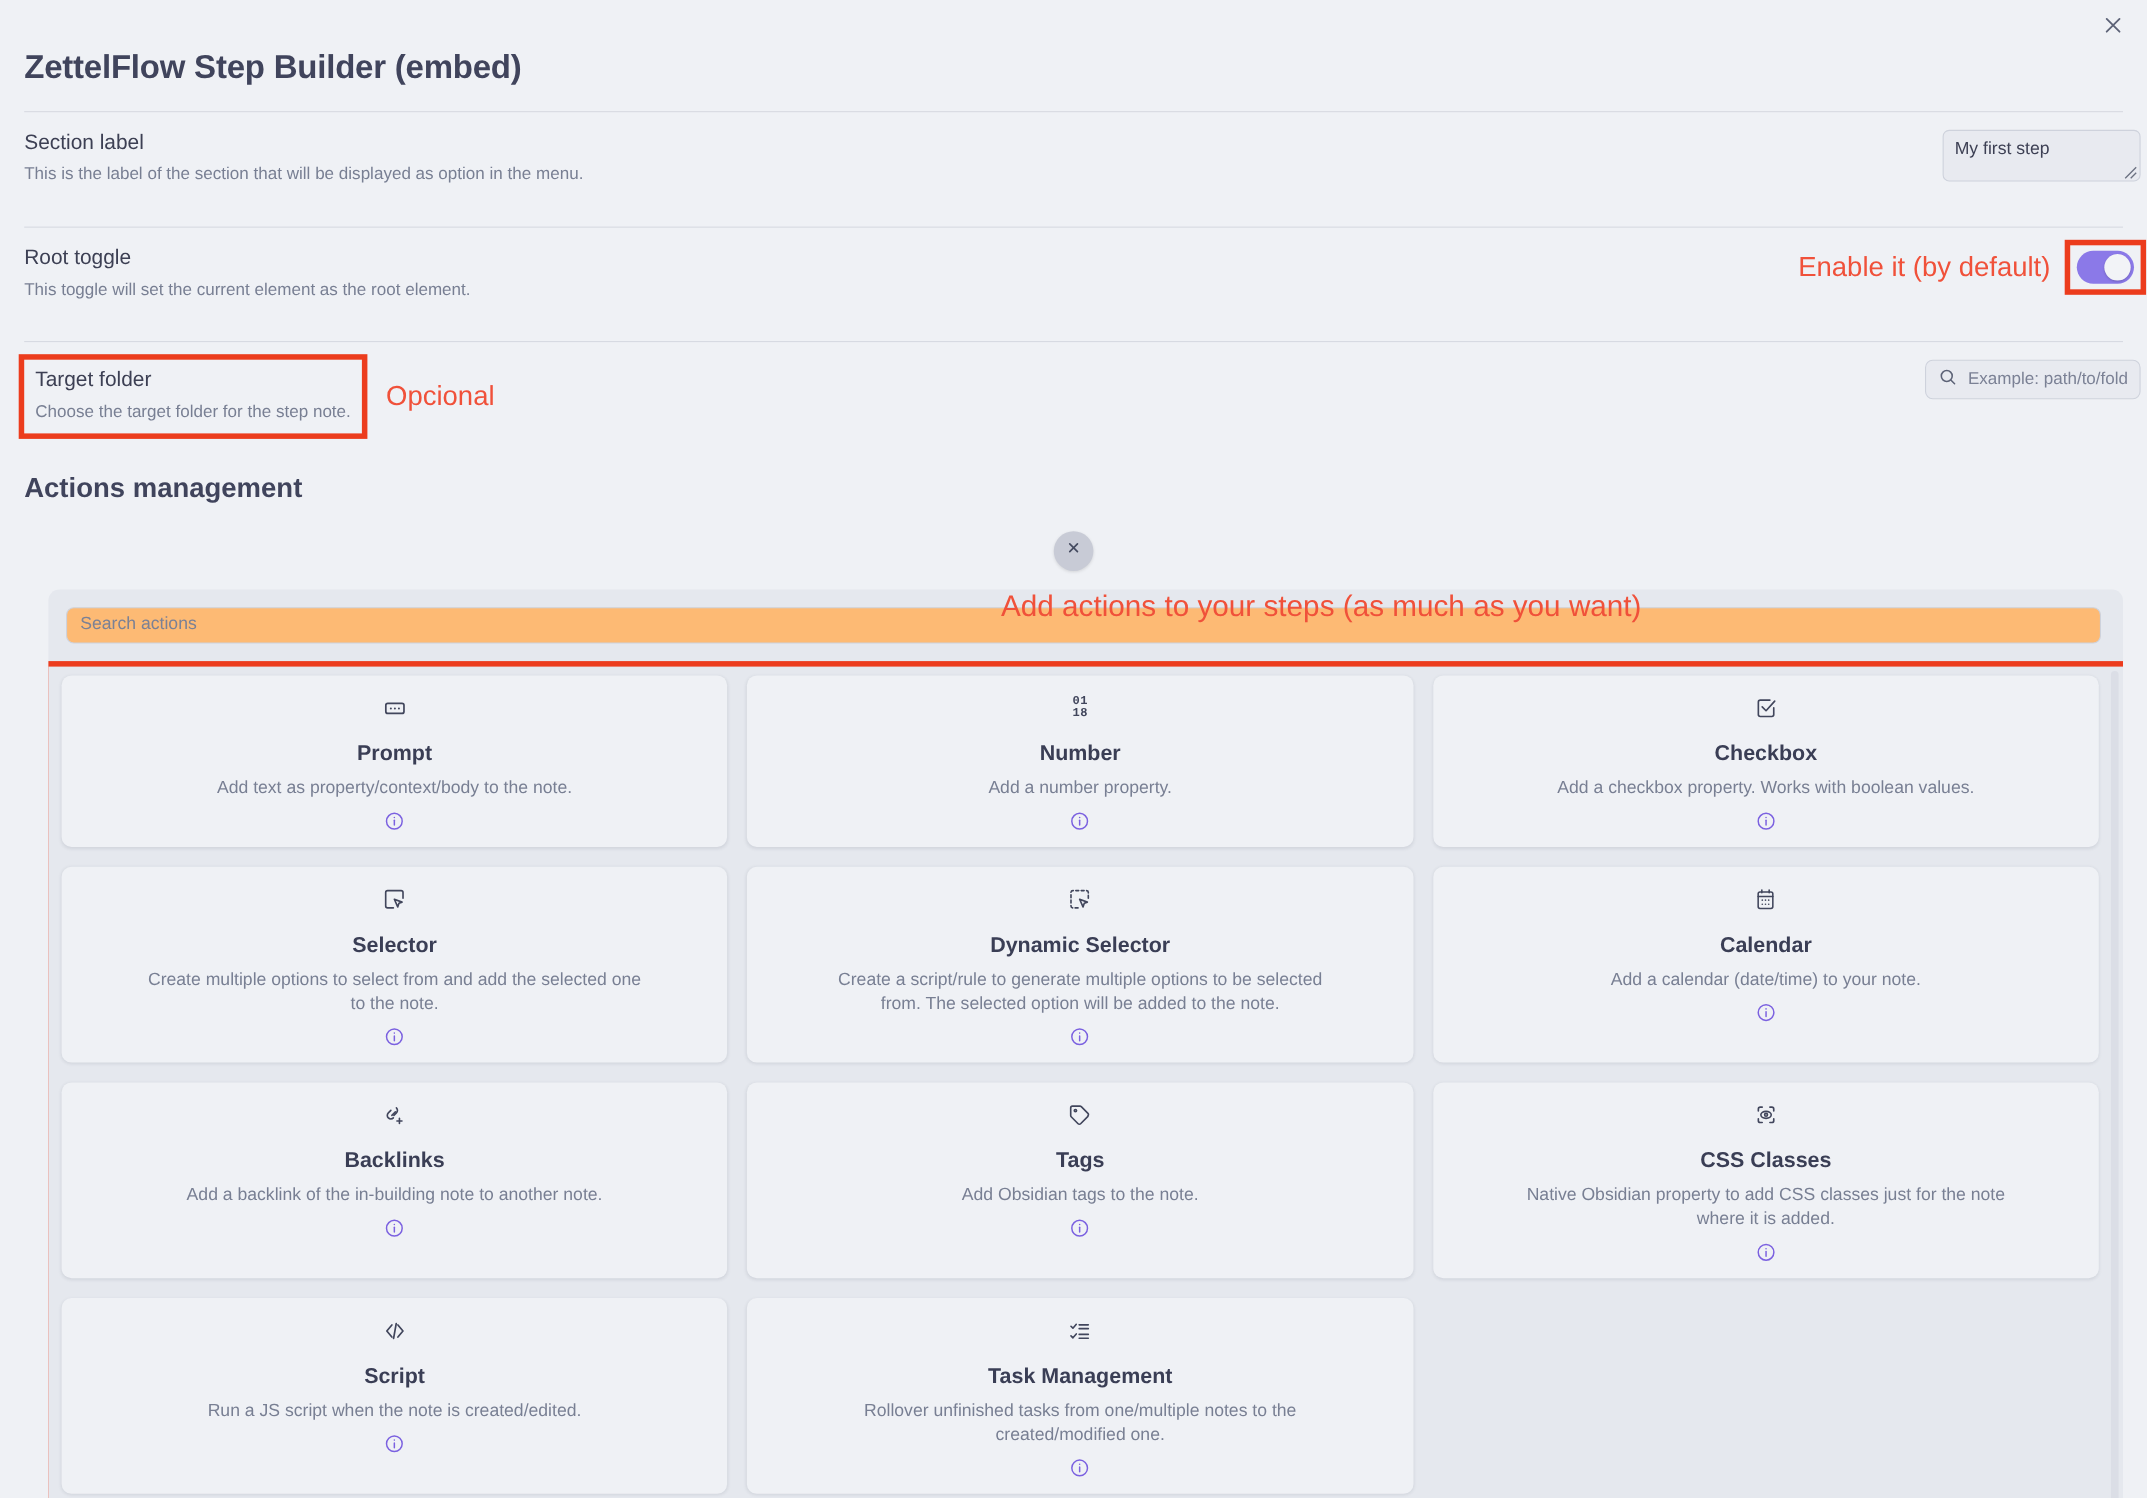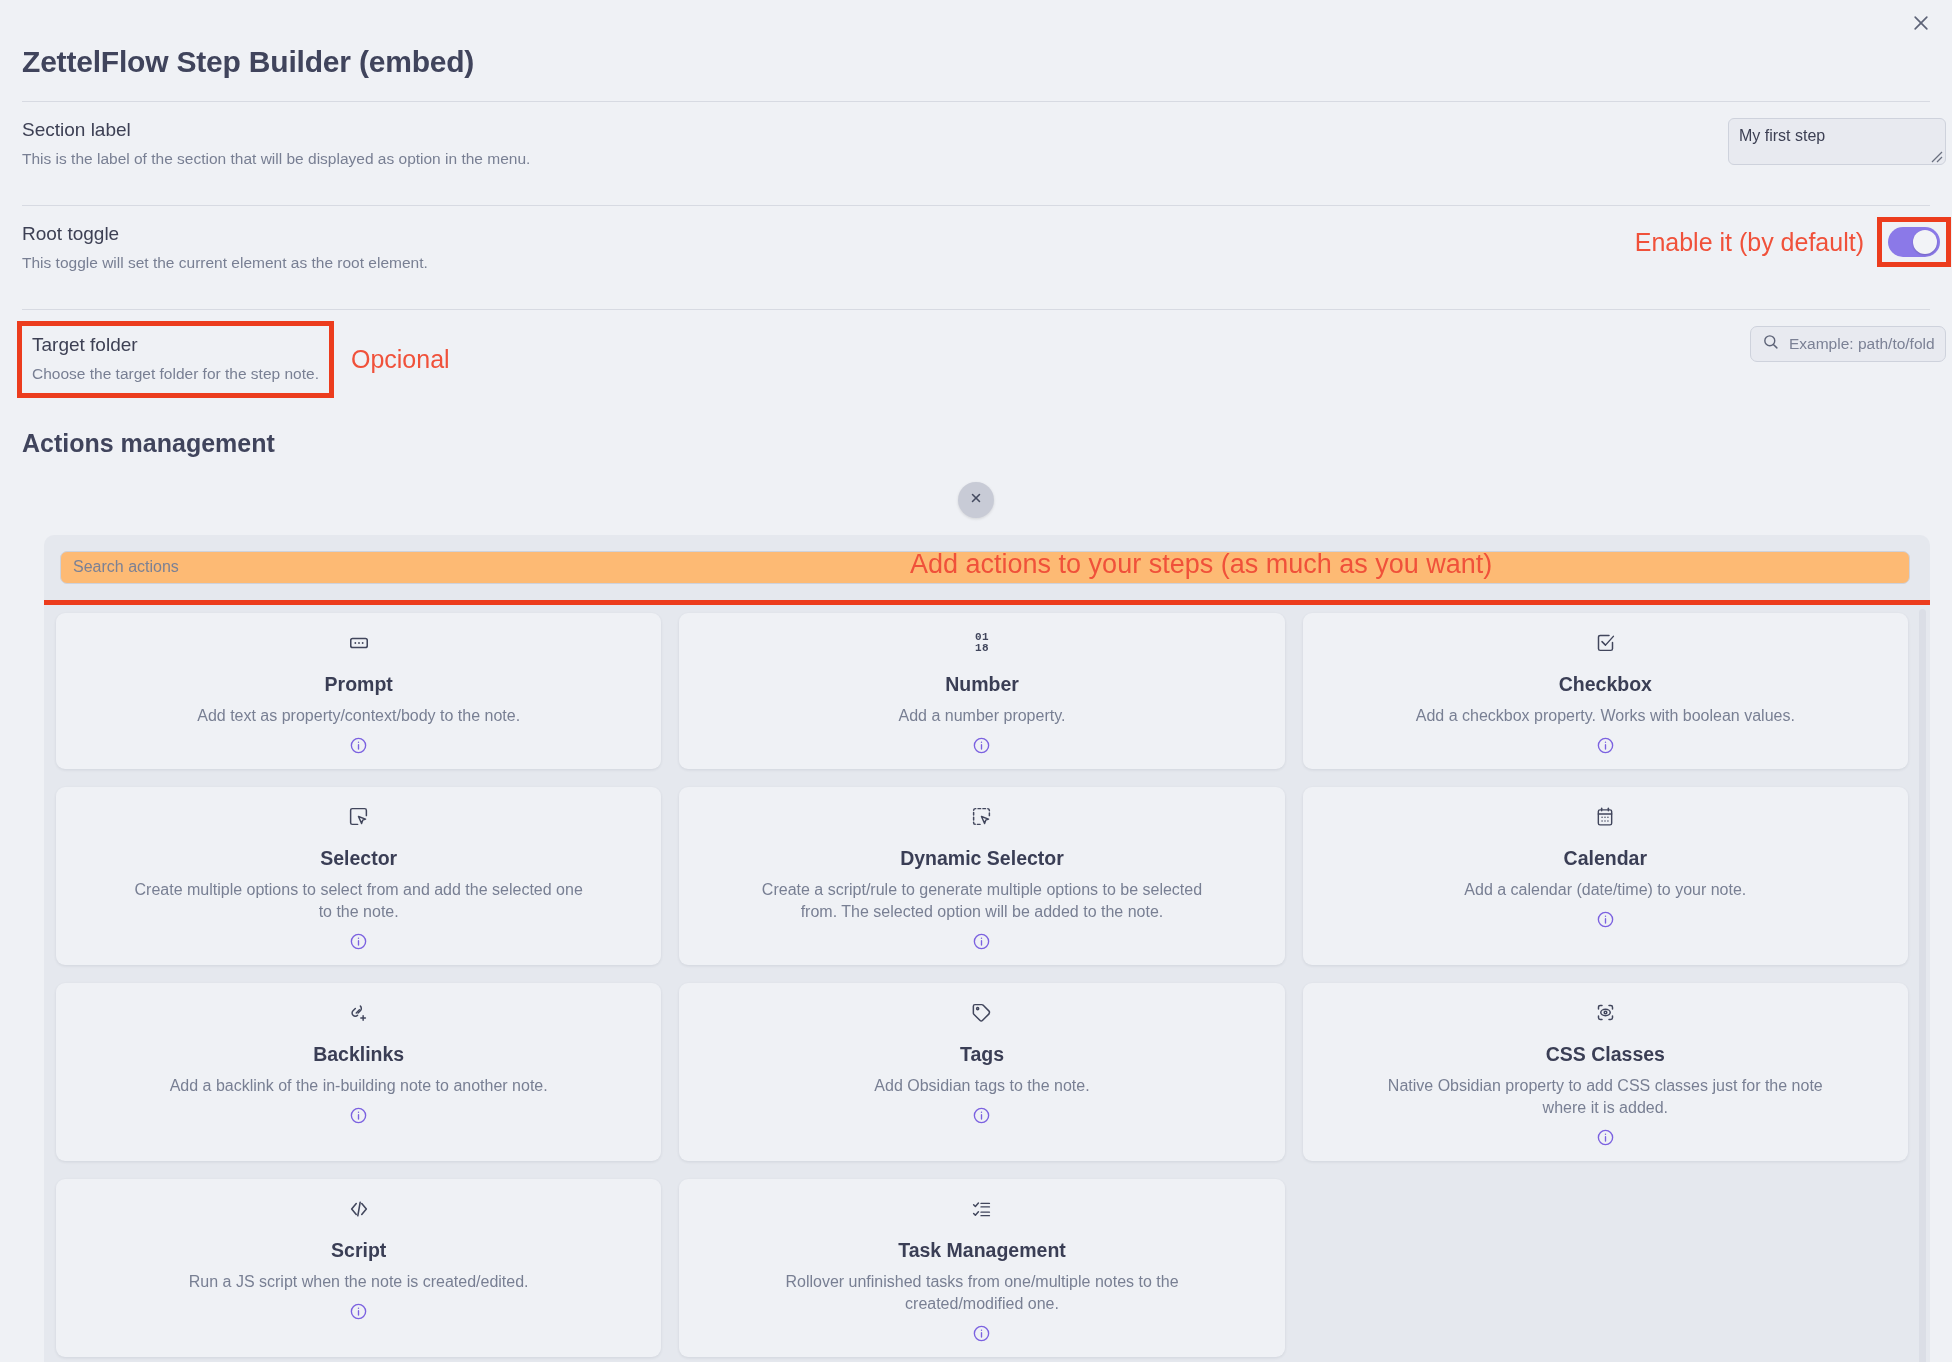--- a/index.html
+++ b/index.html
@@ -77,21 +77,21 @@
     outline-offset: 0;
   }
   .annot-text {
     color: #f0513a;
     font-size: 25px;
     white-space: nowrap;
   }
 
   
   .textarea-field {
-    width: 218px;
+    width: 180px;
     height: 47px;
     background: #e8eaf0;
     border: 1px solid #ced2dc;
     border-radius: 6px;
     font-family: "Liberation Sans", sans-serif;
     font-size: 16px;
     color: #3d4054;
     padding: 8px 10px;
     resize: none;
     outline: none;
@@ -203,21 +203,21 @@
     font-size: 16px;
     color: #3d4054;
     outline: none;
   }
   .search-actions::placeholder { color: #7b8195; }
 
   
   .annot-add-actions {
     position: absolute;
     left: 866px;
-    top: 14px;
+    top: 0;
     color: #f0513a;
     font-size: 27px;
     white-space: nowrap;
     pointer-events: none;
   }
 
   
   .cards-outer {
     position: absolute;
     left: 0;

